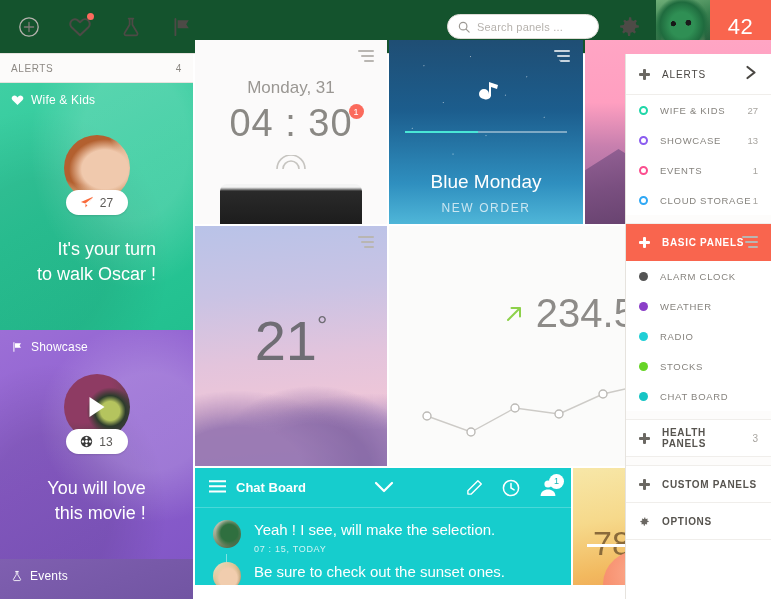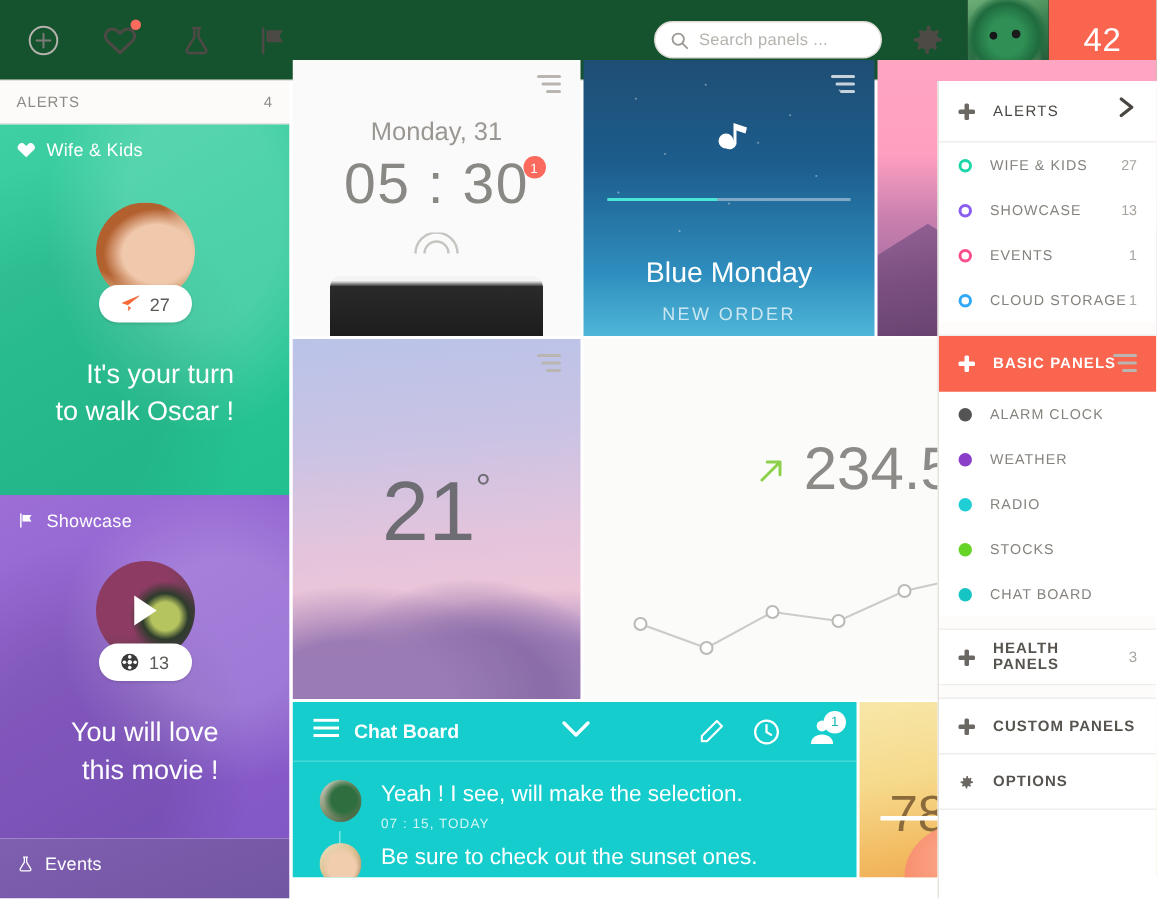--- a/index.html
+++ b/index.html
@@ -41,21 +41,21 @@
   .avatar-top .face {
     position: absolute; inset: 0;
     background:
       radial-gradient(circle at 60% 42%, #1b1b1b 0 6%, transparent 7%),
       radial-gradient(circle at 32% 44%, #171717 0 5%, transparent 6%),
       radial-gradient(ellipse at 48% 46%, #2f8f54 0 30%, #1f6b3e 55%, transparent 70%),
       radial-gradient(ellipse at 50% 78%, #cbb39a 0 36%, transparent 60%),
       linear-gradient(165deg, #6fae78 0%, #39804f 40%, #1d4d33 100%);
   }
   .badge-42 {
-    width: 72px; height: 54px; background: #f9654e; color: #fff;
+    width: 61px; height: 54px; background: #f9654e; color: #fff;
     display: flex; align-items: center; justify-content: center;
     font-size: 22px; letter-spacing: .5px;
   }
 
   
   .left-rail { position: absolute; top: 54px; left: 0; width: 193px; height: 545px; overflow: hidden; background: #fff; }
   .alerts-head {
     height: 29px; background: #fcfbfa; border-bottom: 1px solid #e6e3de;
     display: flex; align-items: center; justify-content: space-between;
     padding: 0 11px; font-size: 10px; color: #8d8984; letter-spacing: .6px;
@@ -374,21 +374,21 @@
   <div class="grid">
 
     <div class="panel p-alarm">
       <div class="ham">
           <i></i>
           <i></i>
           <i></i>
         </div>
       <div class="date">Monday, 31</div>
       <div class="time">
-        <span>05 : 30</span>
+        <span>04 : 30</span>
         <span class="time-badge">1</span>
       </div>
       <svg width="36" height="16" viewBox="0 0 36 16" style="display:block;margin:10px auto 0">
           <path d="M4 14a14 14 0 0 1 28 0" fill="none" stroke="#c6c4c0" stroke-width="1.6"></path>
           <path d="M10 14a8 8 0 0 1 16 0" fill="none" stroke="#c6c4c0" stroke-width="1.6"></path>
         </svg>
       <div class="speaker"></div>
     </div>
 
     <div class="panel p-radio">

